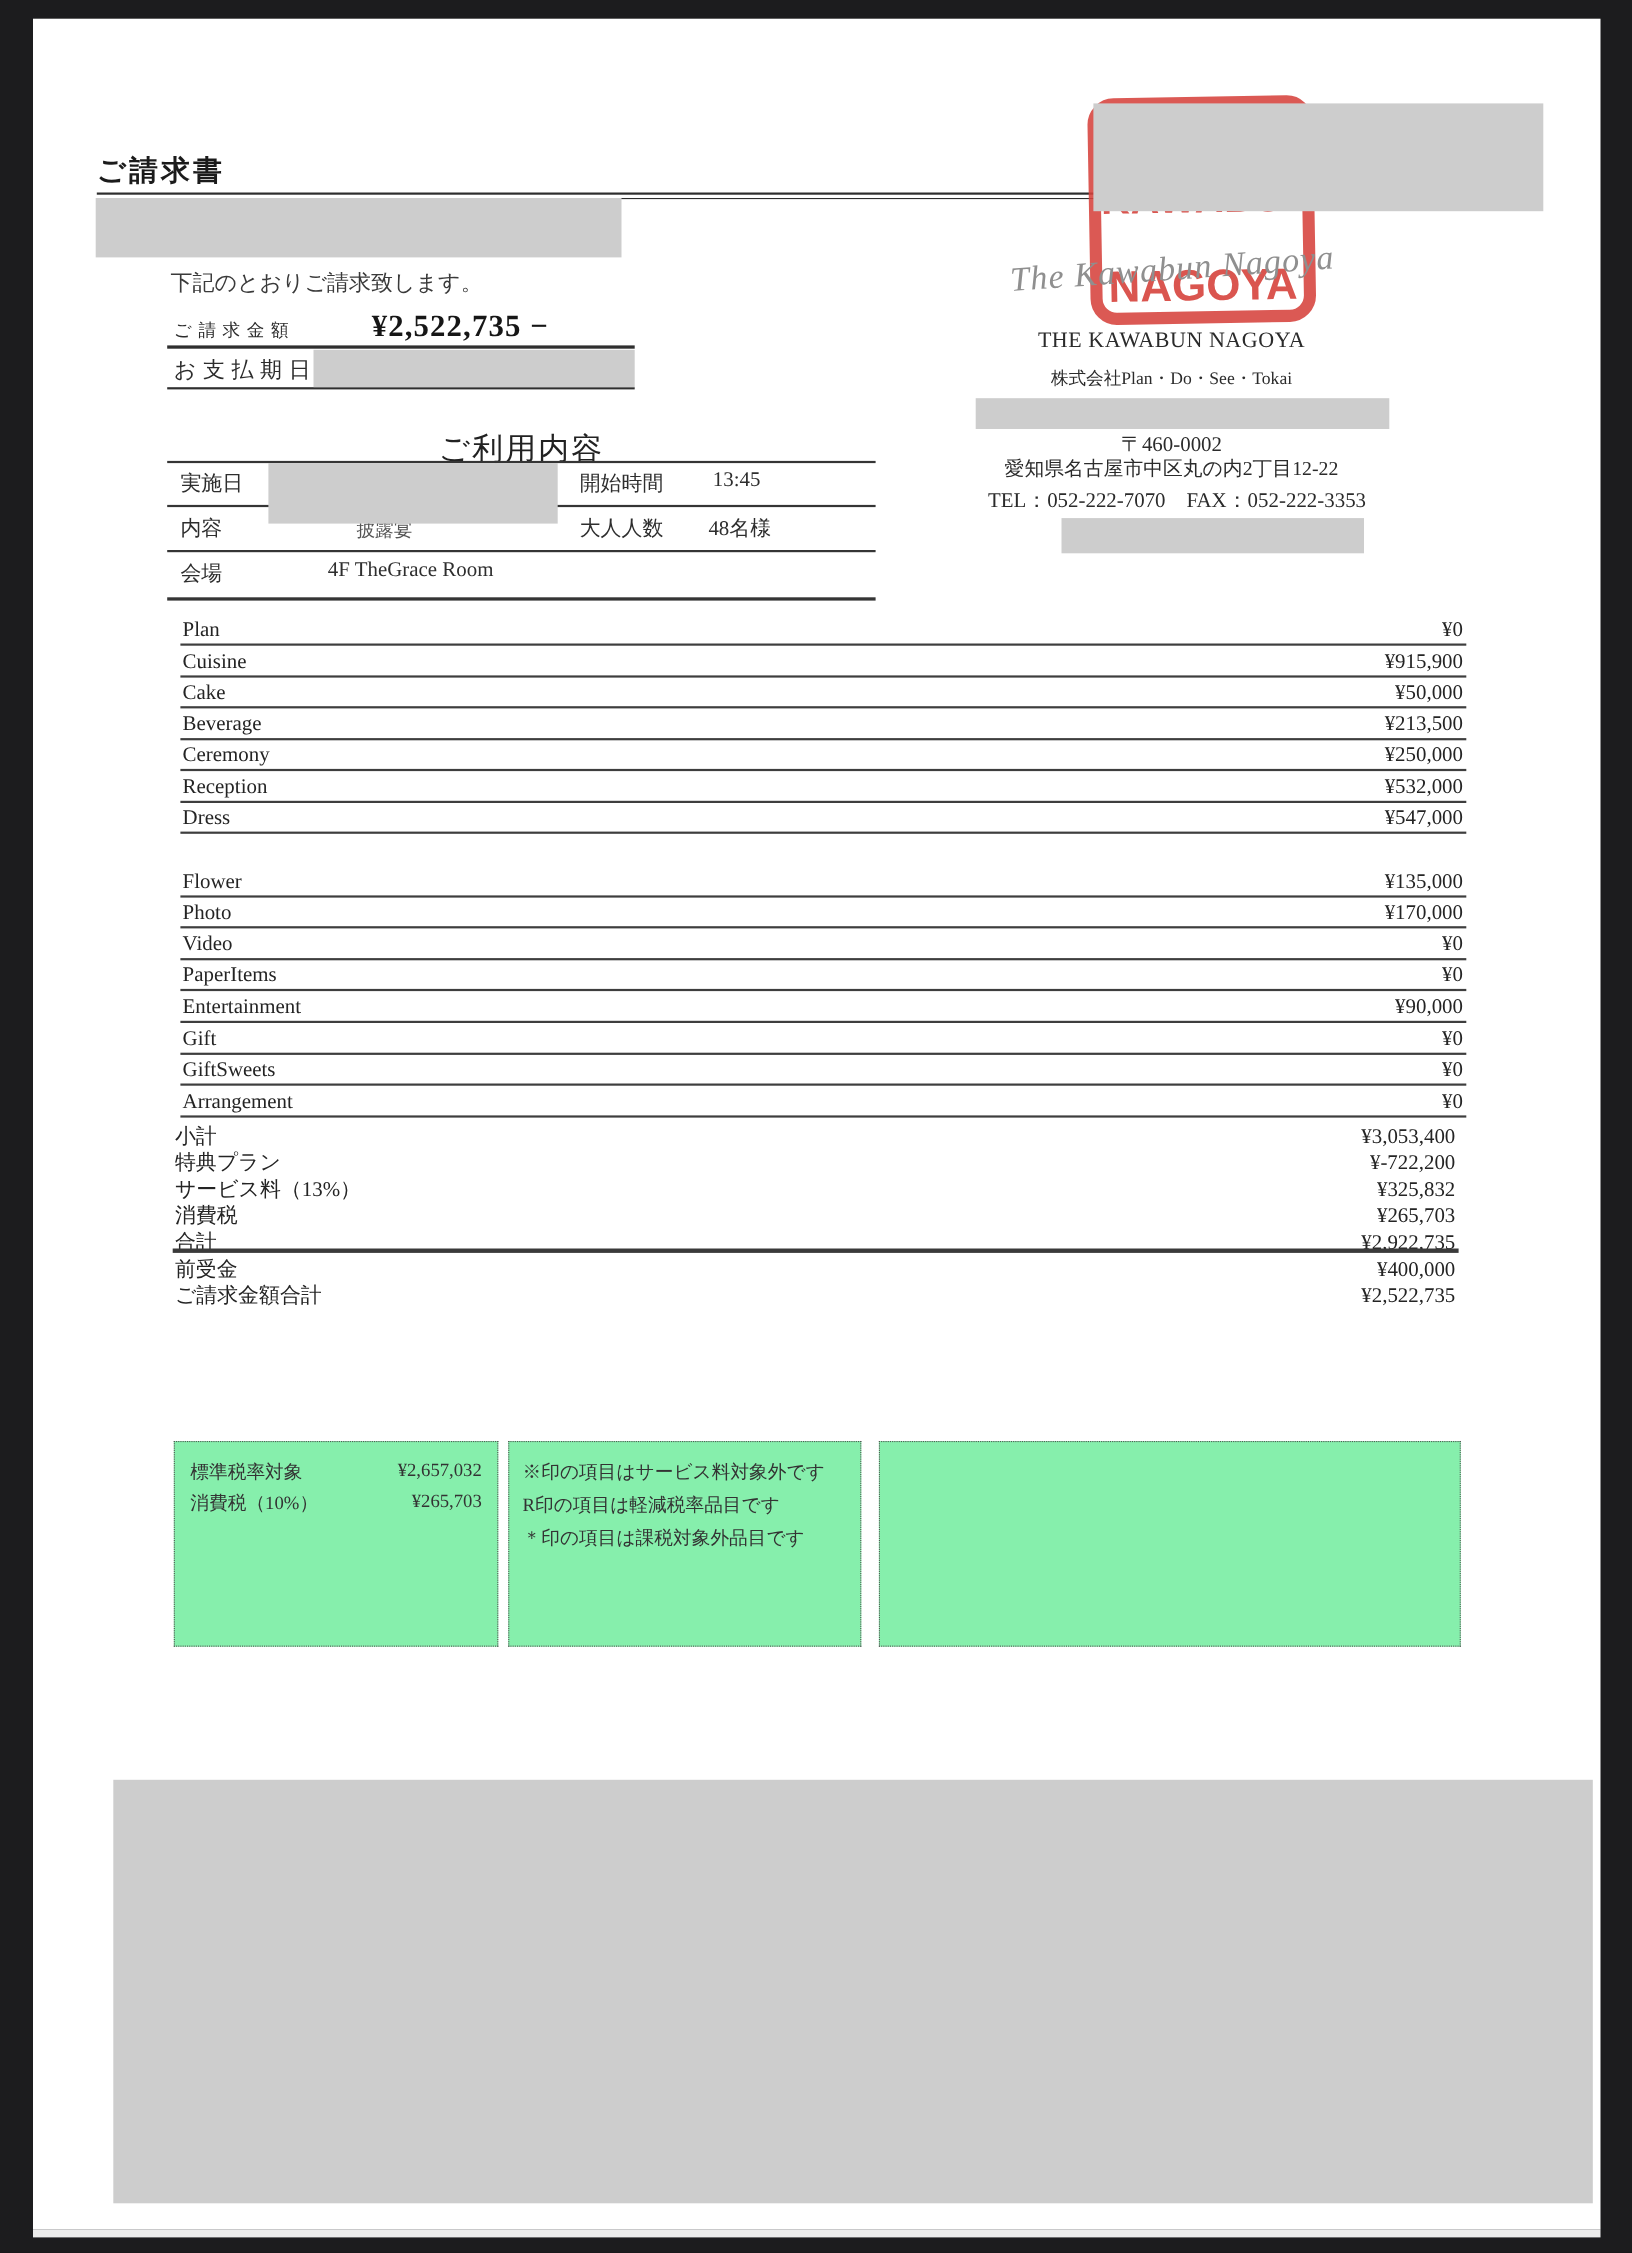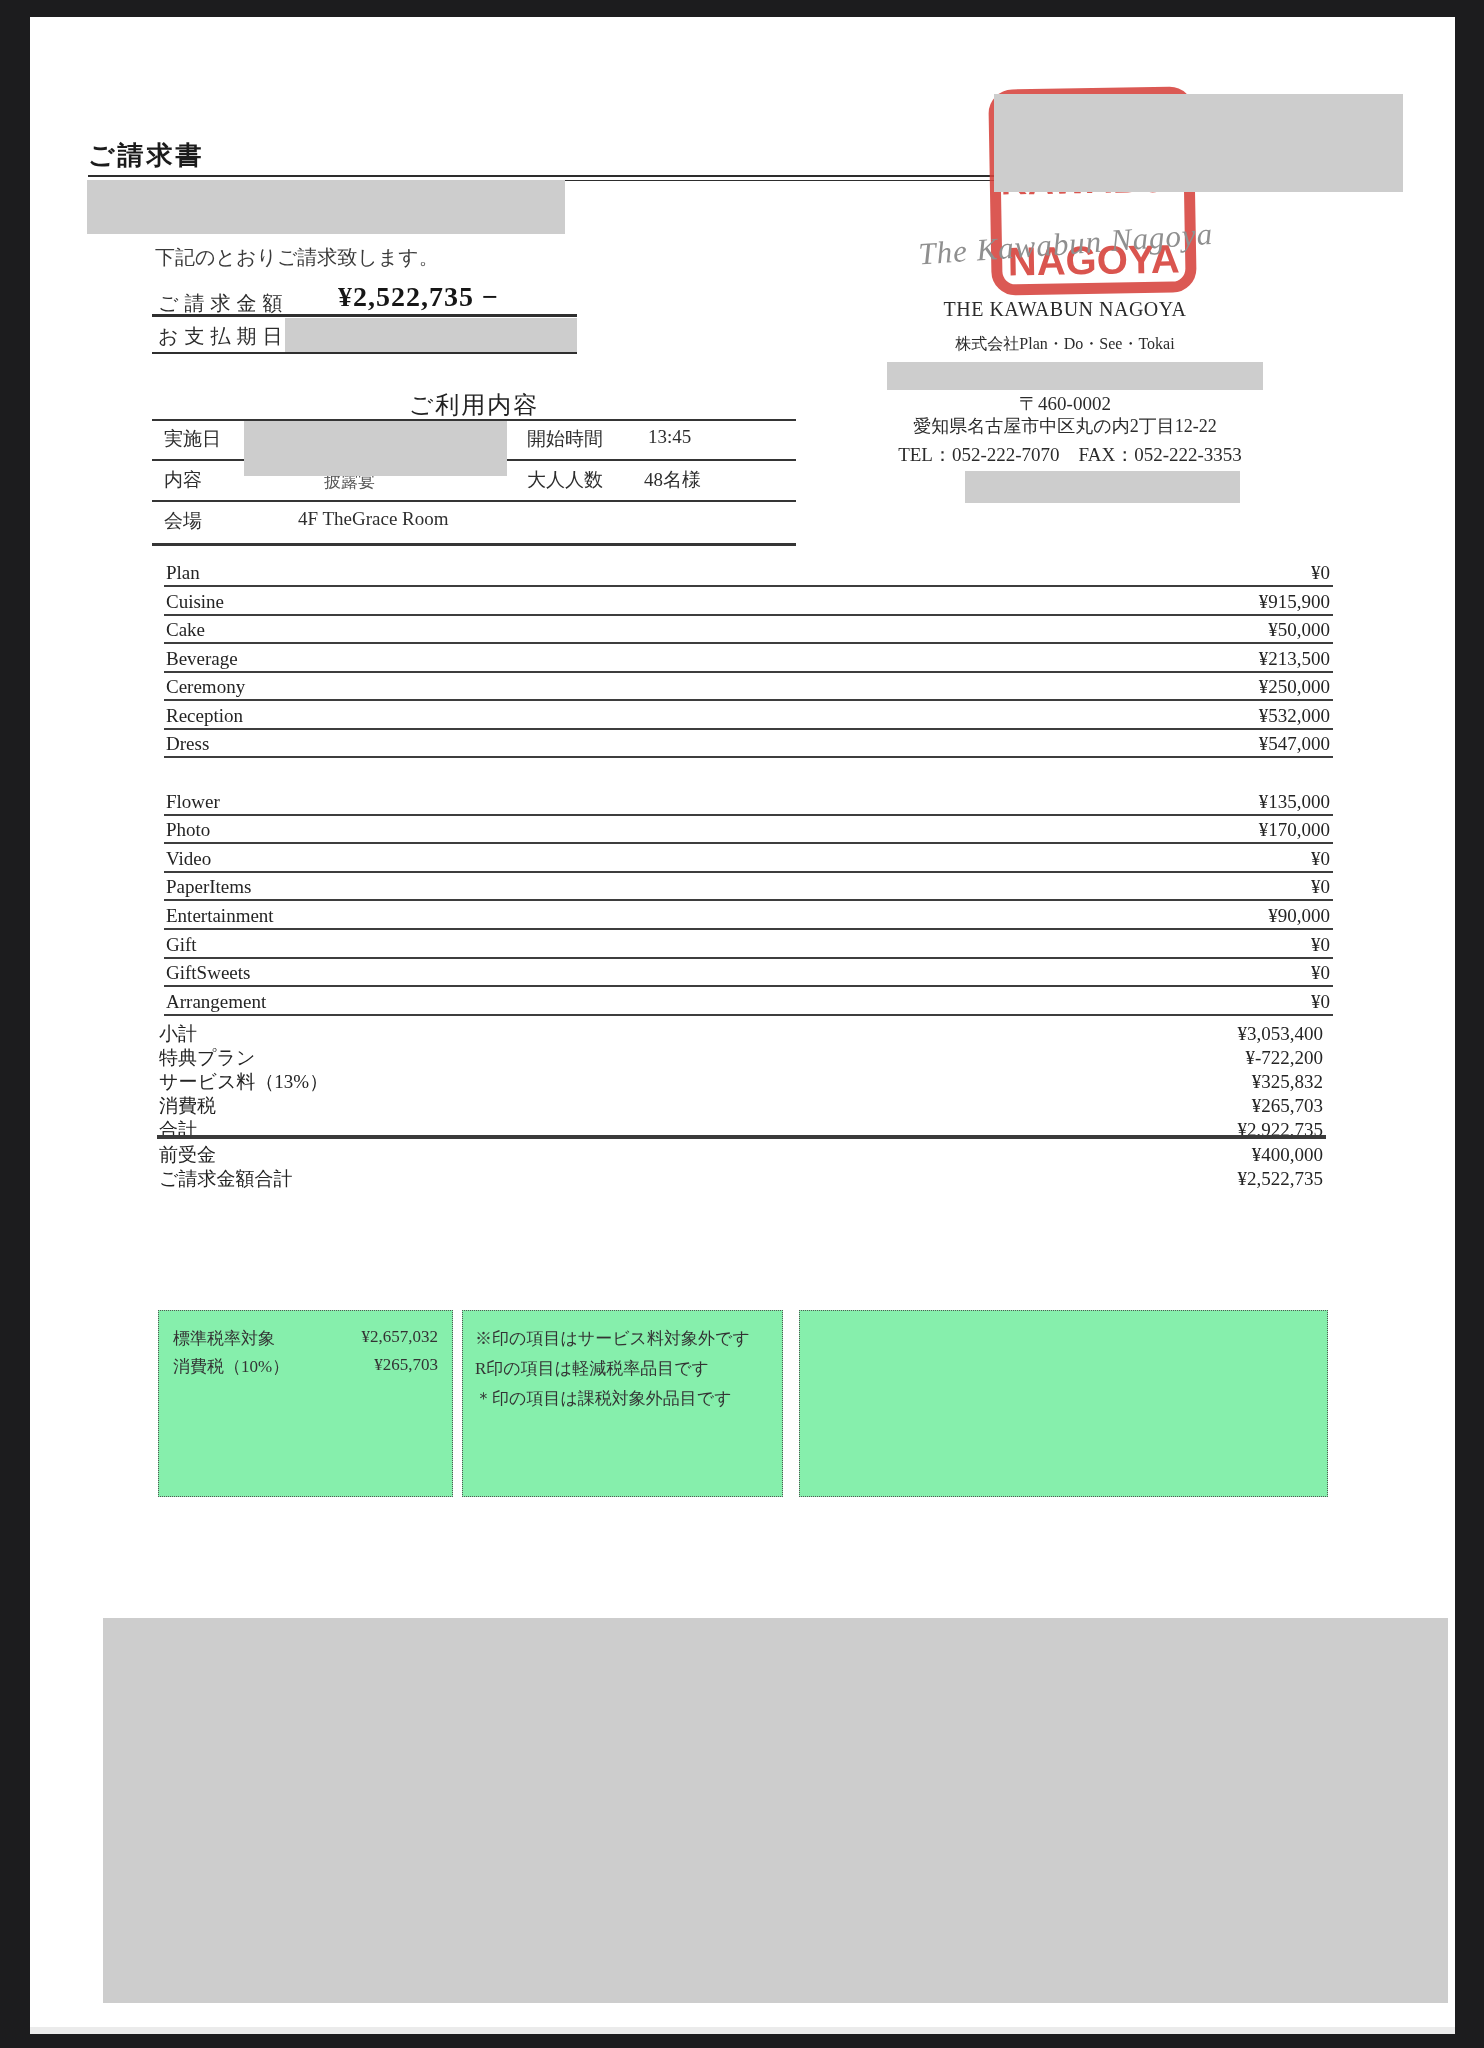--- a/index.html
+++ b/index.html
@@ -11,27 +11,27 @@
   }
   .abs{position:absolute;}
   .sheet{left:30px;top:17px;width:1425px;height:2010px;background:#ffffff;}
   .bottom-strip{left:30px;top:2027px;width:1425px;height:7px;background:#ebebeb;}
 
   .doc-title{left:88px;top:138px;font-size:26px;font-weight:bold;letter-spacing:3px;color:#1b1b1b;}
   .title-rule{left:88px;top:175px;width:917px;height:3px;border-top:2px solid #2d2d2d;border-bottom:1px solid #2d2d2d;}
 
   .intro{left:155px;top:244px;font-size:20px;color:#3a3a3a;}
 
-  .amount-label{left:158px;top:290px;font-size:20px;letter-spacing:6px;color:#2c2c2c;}
+  .amount-label{left:158px;top:290px;font-size:16px;letter-spacing:6px;color:#2c2c2c;}
   .amount-value{left:338px;top:281px;font-size:28px;font-weight:bold;color:#161616;letter-spacing:1px;text-align:right;}
   .amount-rule{left:152px;top:314px;width:425px;height:3px;background:#2f2f2f;}
   .due-label{left:158px;top:323px;font-size:20px;letter-spacing:6px;color:#2c2c2c;}
   .due-rule{left:152px;top:352px;width:425px;height:2px;background:#2f2f2f;}
 
-  .usage-heading{left:152px;top:389px;width:644px;text-align:center;font-size:24px;letter-spacing:2px;color:#222;}
+  .usage-heading{left:152px;top:389px;width:644px;text-align:center;font-size:28px;letter-spacing:2px;color:#222;}
   .uline{left:152px;width:644px;height:2px;background:#353535;}
   .ucell{font-size:19px;color:#2e2e2e;}
   .ucell.small{font-size:17px;color:#555;}
 
   .irow{position:absolute;left:164px;width:1169px;height:25px;border-bottom:2px solid #3e3e3e;font-size:19px;line-height:25px;color:#242424;}
   .irow .lab{position:absolute;left:2px;}
   .irow .val{position:absolute;right:3px;}
 
   .trow{position:absolute;left:157px;width:1169px;height:24px;font-size:19px;line-height:24px;color:#242424;}
   .trow .lab{position:absolute;left:2px;}

